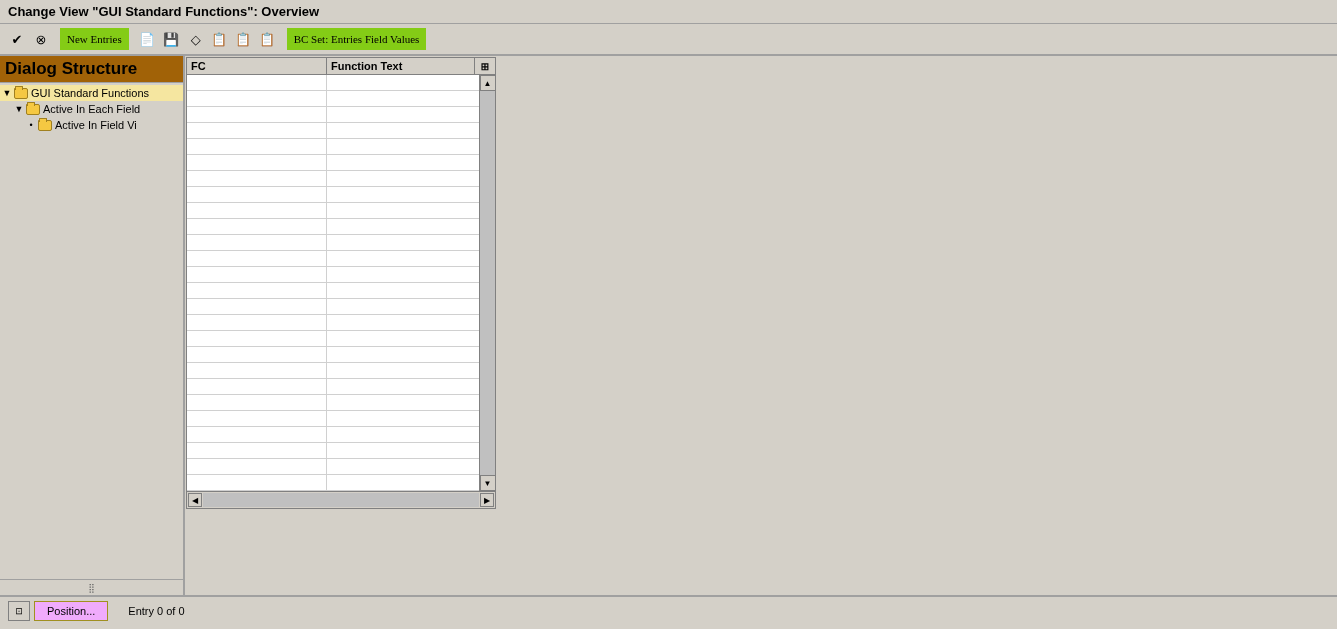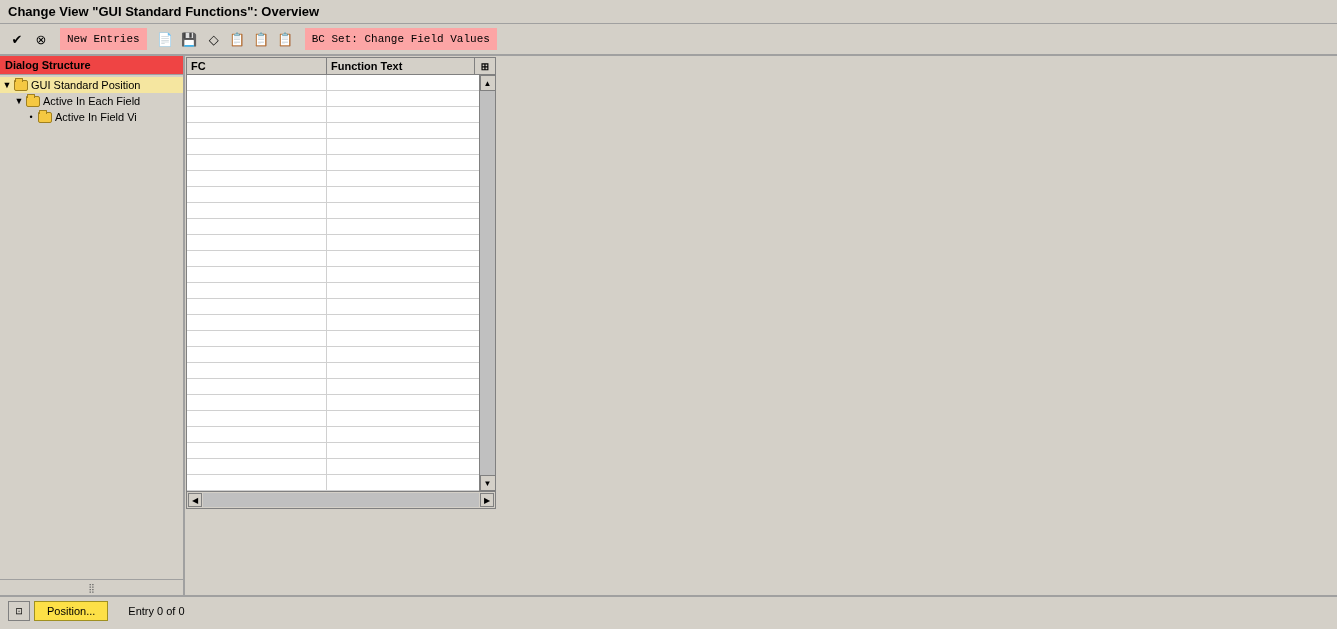--- a/index.html
+++ b/index.html
@@ -46,49 +46,49 @@
     }
 
     .toolbar-separator {
       width: 4px;
       height: 22px;
     }
 
     .toolbar-text-btn {
       height: 22px;
       padding: 0 6px;
-      background: #fca5a5;
+      background: #84cc16;
       border: 1px solid transparent;
       cursor: pointer;
       font-size: 11px;
-      font-family: Liberation Mono, monospace;
+      font-family: Liberation Serif, serif;
       white-space: nowrap;
     }
 
     
     #main {
       display: flex;
       height: calc(629px - 60px - 30px);
     }
 
     
     #left-panel {
       width: 185px;
       background: #d4d0c8;
       border-right: 2px solid #a0a0a0;
       display: flex;
       flex-direction: column;
       min-height: 100%;
     }
 
     #dialog-structure-title {
-      background: #ef4444;
+      background: #a16207;
       padding: 3px 5px;
       font-weight: bold;
-      font-size: 11px;
+      font-size: 17px;
       border-bottom: 1px solid #a0a0a0;
     }
 
     #tree-area {
       padding: 2px 0;
       flex: 1;
     }
 
     .tree-item {
       display: flex;
@@ -315,21 +315,21 @@
       border: 1px solid #808080;
       display: flex;
       align-items: center;
       justify-content: center;
       font-size: 10px;
     }
 
     #position-btn {
       height: 20px;
       padding: 0 12px;
-      background: #fde047;
+      background: #f0abfc;
       border: 1px solid #a09020;
       cursor: pointer;
       font-size: 11px;
       font-family: Arial, Helvetica, sans-serif;
     }
 
     #entry-count {
       font-size: 11px;
     }
 
@@ -356,35 +356,35 @@
   <div class="toolbar-separator"></div>
   <button class="toolbar-text-btn">New Entries</button>
   <div class="toolbar-separator"></div>
   <button class="toolbar-btn">📄</button>
   <button class="toolbar-btn">💾</button>
   <button class="toolbar-btn">◇</button>
   <button class="toolbar-btn">📋</button>
   <button class="toolbar-btn">📋</button>
   <button class="toolbar-btn">📋</button>
   <div class="toolbar-separator"></div>
-  <button class="toolbar-text-btn">BC Set: Change Field Values</button>
+  <button class="toolbar-text-btn">BC Set: Entries Field Values</button>
 </div>
 
 <div id="main">
 
   <div id="left-panel">
     <div id="dialog-structure-title">Dialog Structure</div>
     <div id="tree-area">
 
       <div class="tree-item selected tree-indent-0">
         <span class="tree-expand">▼</span>
         <span class="tree-icon">
           <div class="folder-icon"></div>
         </span>
-        <span>GUI Standard Position</span>
+        <span>GUI Standard Functions</span>
       </div>
 
       <div class="tree-item tree-indent-1">
         <span class="tree-expand">▼</span>
         <span class="tree-icon">
           <div class="folder-icon"></div>
         </span>
         <span>Active In Each Field</span>
       </div>
 

